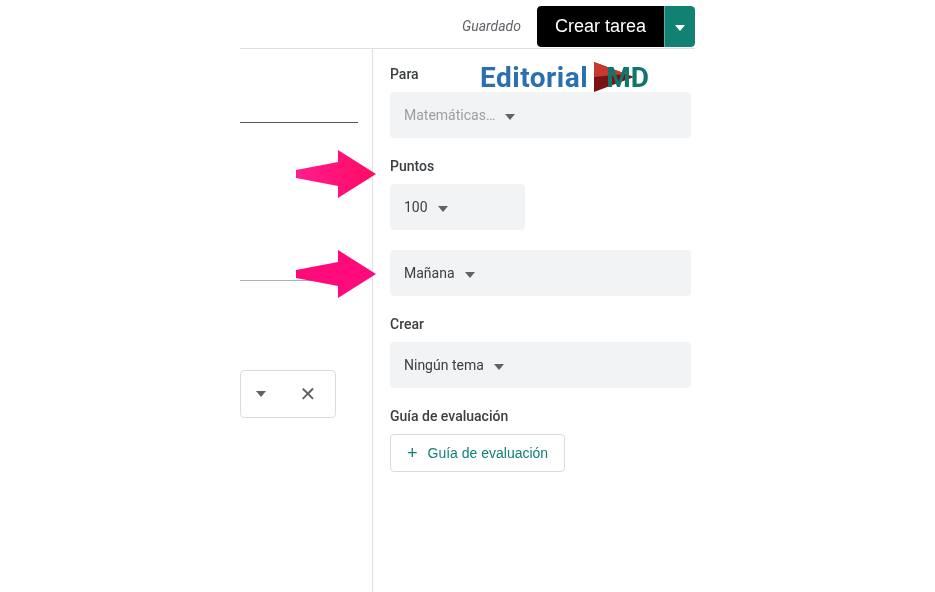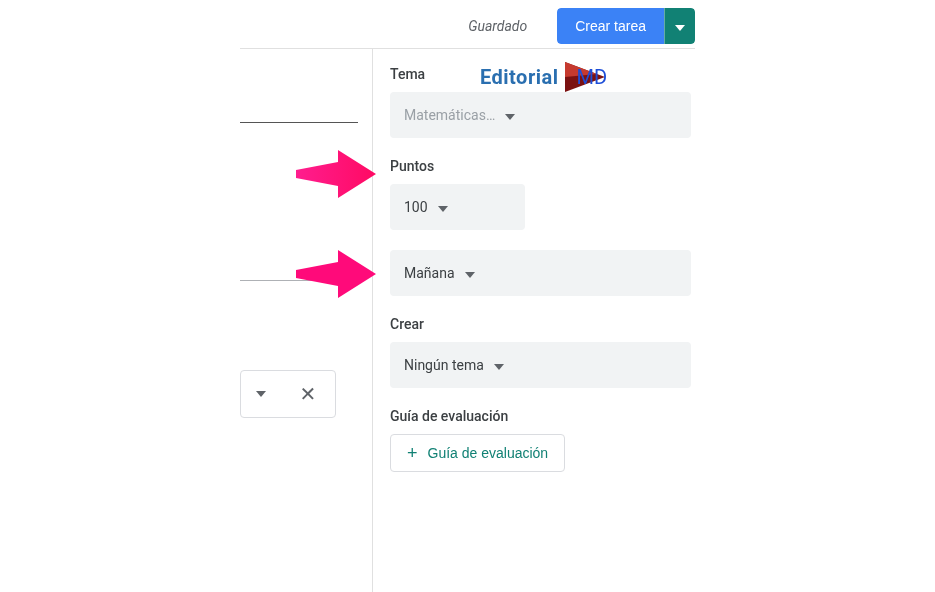--- a/index.html
+++ b/index.html
@@ -11,25 +11,25 @@
     position:relative; overflow:hidden;
     color:#3c4043;
   }
   .stage { position:absolute; inset:0; }
   
   .header {
     position:absolute; left:240px; right:240px; top:6px; height:40px;
     display:flex; align-items:center; justify-content:flex-end; gap:12px;
   }
   .saved {
-    font-style: italic; color:#5f6368; font-size:14px; margin-right:18px;
+    font-style: italic; color:#5f6368; font-size:14px; margin-right:4px;
   }
   .btn-primary {
-    background:#3b82f6; color:#fff; border:none;
-    font-size:14px; font-weight:500; padding:10px 18px; border-radius:4px 0 0 4px;
+    background:#000000; color:#fff; border:none;
+    font-size:18px; font-weight:500; padding:10px 18px; border-radius:4px 0 0 4px;
     cursor:pointer;
   }
   .btn-primary-split {
     display:flex; border-radius:4px; overflow:hidden;
   }
   .btn-caret {
     background:#118174; color:#fff; border:none;
     border-left:1px solid rgba(255,255,255,.35);
     padding:0 10px; cursor:pointer; display:flex; align-items:center; justify-content:center;
     border-radius:0 4px 4px 0;
@@ -84,24 +84,24 @@
   svg.caret-down path { fill:#5f6368; }
   .btn-caret svg.caret-down path { fill:#fff; }
   
   .arrow {
     position:absolute; width:80px; height:48px; pointer-events:none;
   }
   .arrow svg { width:100%; height:100%; overflow:visible; }
   
   .watermark {
     position:absolute; top:60px; left:480px; display:flex; align-items:center;
-    font-weight:700; font-size:20px; pointer-events:none;
+    font-weight:700; font-size:28px; pointer-events:none;
   }
   .watermark .t1 { color:#2a6fb0; letter-spacing:.5px;}
-  .watermark .t2 { color:#1d4ed8; font-weight:400;}
+  .watermark .t2 { color:#0f766e; font-weight:700;}
 </style>
 </head>
 <body>
 
 <div class="stage">
 
   <div class="header">
     <span class="saved">Guardado</span>
     <div class="btn-primary-split">
       <button class="btn-primary">Crear tarea</button>
@@ -126,21 +126,21 @@
           </svg>
       </span>
       <span class="x-slot">✕</span>
     </div>
   </div>
 
   <div class="vline"></div>
 
   <div class="sidebar">
 
-    <div class="section-label">Tema</div>
+    <div class="section-label">Para</div>
     <div class="row">
       <div class="dropdown disabled d-half">
         <span class="txt">Matemáticas…</span>
         <span class="caret">
           <svg class="caret-down" viewBox="0 0 10 6">
               <path d="M0 0 L10 0 L5 6 Z"></path>
             </svg>
         </span>
       </div>
     </div>

